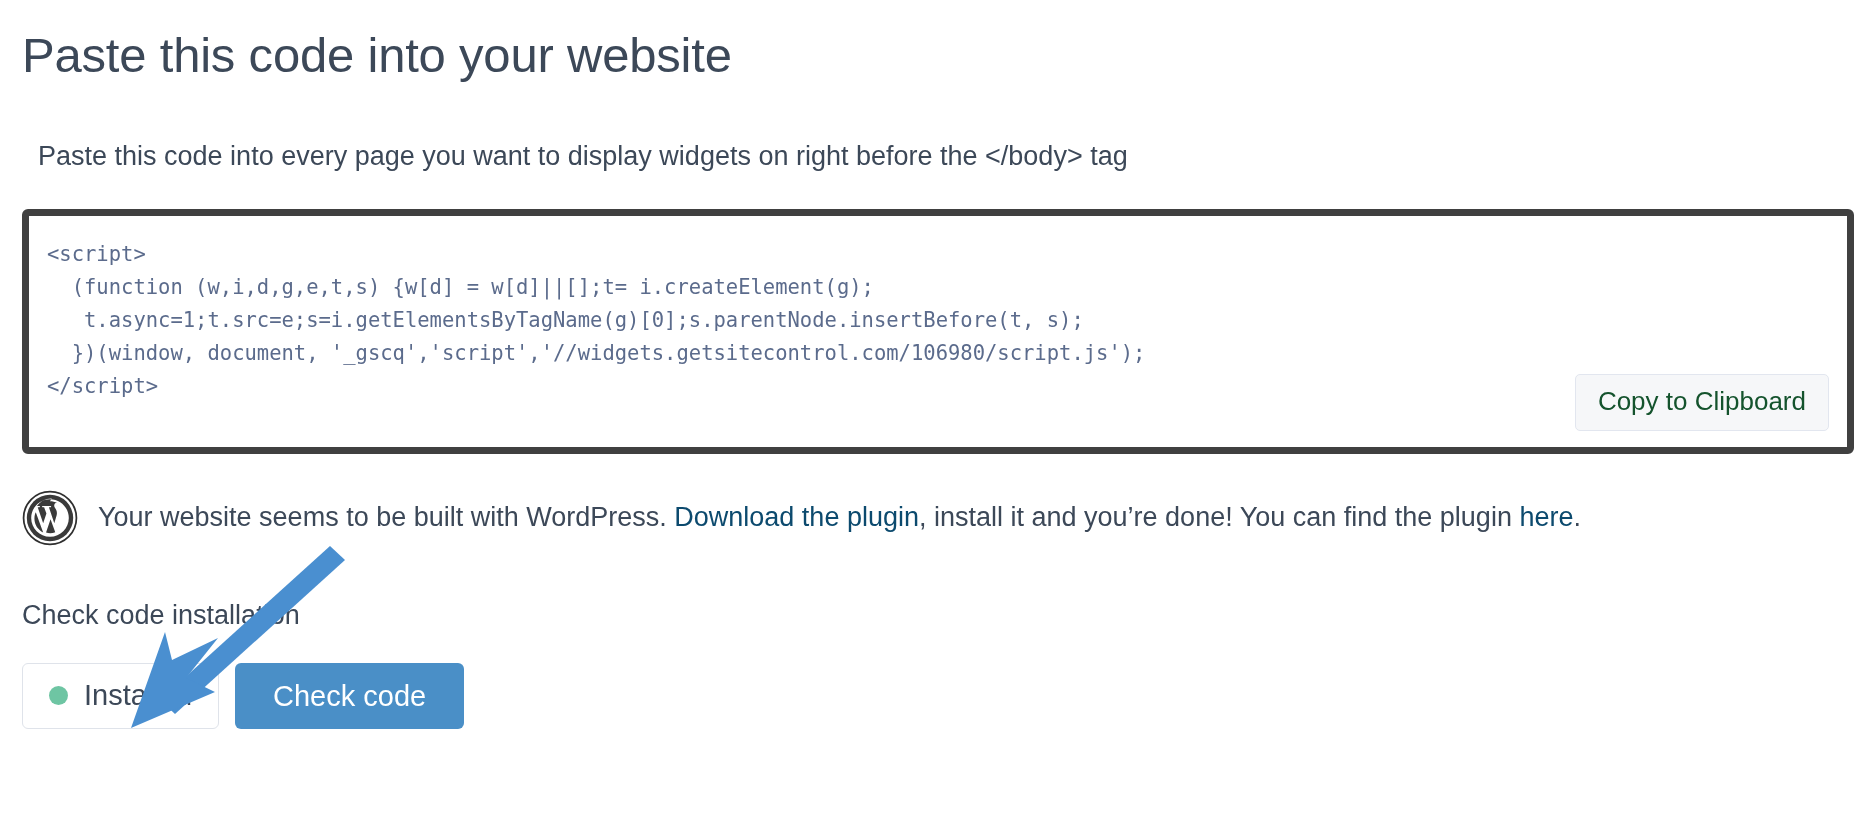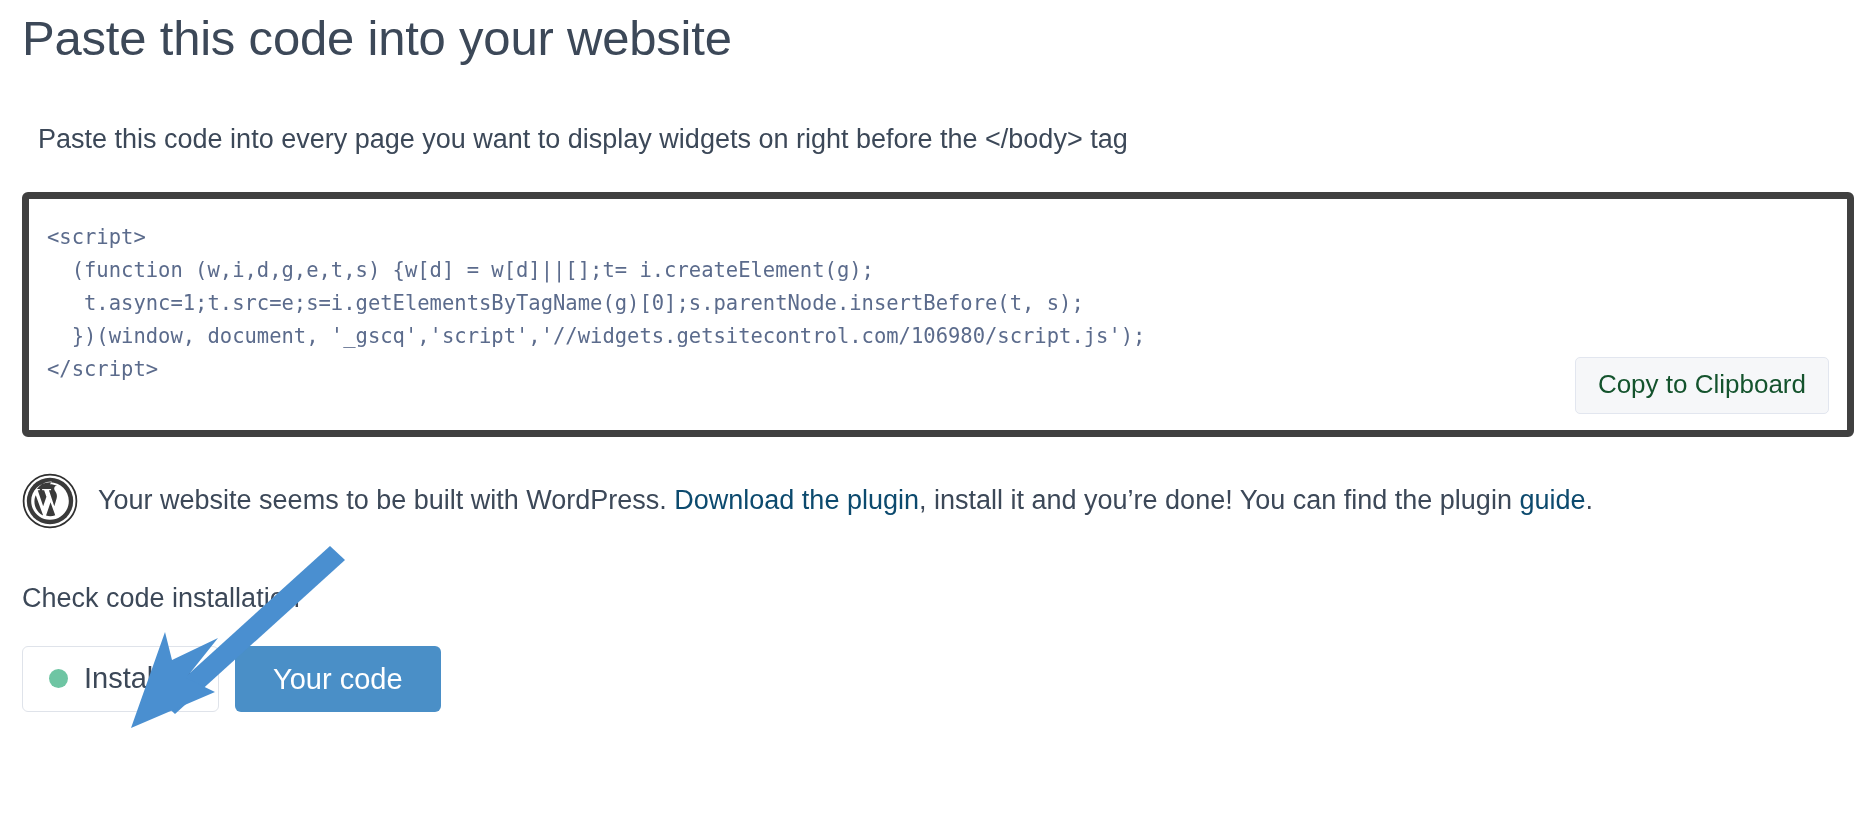--- a/index.html
+++ b/index.html
@@ -23,21 +23,21 @@
     height: 834px;
     box-sizing: border-box;
     padding: 0 22px;
   }
 
   .page-title {
     font-size: 49px;
     font-weight: 400;
     color: #3c4858;
     margin: 0;
-    padding-top: 8px;
+    padding-top: 25px;
     letter-spacing: -0.2px;
     line-height: 1.25;
   }
 
   .subtitle {
     font-size: 27px;
     font-weight: 400;
     color: #3c4858;
     margin: 16px;
     padding-top: 36px;
@@ -183,31 +183,31 @@
   </div>
 
   <div class="wp-row">
     <span class="wp-logo">
       <svg viewBox="0 0 64 64" width="56" height="56" aria-hidden="true">
         <circle cx="32" cy="32" r="30.2" fill="none" stroke="#2f2f2f" stroke-width="2"></circle>
         <circle cx="32" cy="32" r="26.5" fill="#3a3a3a"></circle>
         <path d="M32 10.5c-11.9 0-21.5 9.6-21.5 21.5S20.1 53.5 32 53.5 53.5 43.9 53.5 32 43.9 10.5 32 10.5zm0 2.4c2.9 0 5.6.6 8.1 1.8h-.4c-1.7 0-2.9 1.5-2.9 3.1 0 1.4.8 2.6 1.7 4 .7 1.1 1.4 2.6 1.4 4.7 0 1.5-.5 3.3-1.3 5.8l-1.7 5.6-6.1-18.1c1-.1 1.9-.2 1.9-.2.9-.1.8-1.5-.1-1.4 0 0-2.7.2-4.5.2-1.7 0-4.5-.2-4.5-.2-.9-.1-1 1.4-.1 1.4 0 0 .9.1 1.8.2l2.6 7.2-3.7 11.1-6.2-18.3c1-.1 1.9-.2 1.9-.2.9-.1.8-1.5-.1-1.4 0 0-1.4.1-2.7.2 3.5-5.3 9.5-8.8 16.2-8.8h.7zM14.7 22.6l9.5 26.1c-5.9-2.9-10-8.9-10-16 0-3.6 1-7 2.8-9.8l-2.3-.3zm17.9 10.9l5.3 14.6c0 .1.1.2.1.3-1.8.6-3.7 1-5.7 1-1.7 0-3.3-.2-4.8-.7l5.1-15.2zm12.1-6.3c.4 1.2.6 2.5.6 3.9 0 2-.4 4.2-1.5 7l-3.4 9.8c5.2-3 8.7-8.7 8.7-15.2 0-3.1-.8-6-2.2-8.5.1 1 .2 2 .2 3h-2.4z" fill="#ffffff"></path>
       </svg>
     </span>
-    <span class="wp-text"><span>Your website seems to be built with WordPress. </span><a href="#">Download the plugin</a><span>, install it and you’re done! You can find the plugin </span><a href="#">guide</a><span>.</span></span>
+    <span class="wp-text"><span>Your website seems to be built with WordPress. </span><a href="#">Download the plugin</a><span>, install it and you’re done! You can find the plugin </span><a href="#">here</a><span>.</span></span>
   </div>
 
   <p class="section-label">Check code installation</p>
 
   <div class="btn-row">
     <div class="status-btn">
       <span class="status-dot"></span>
       <span>Installed</span>
     </div>
-    <button class="primary-btn">Your code</button>
+    <button class="primary-btn">Check code</button>
   </div>
 
   <svg class="annotation-arrow" viewBox="0 0 1876 834">
     <g fill="#4a8fd0">
       <path d="M330 546 L345 560 L175 714 L160 700 Z"></path>
       <path d="M131 728 L215 692 L186 678 L218 638 L172 660 L165 632 Z"></path>
     </g>
   </svg>
 
 </div>

